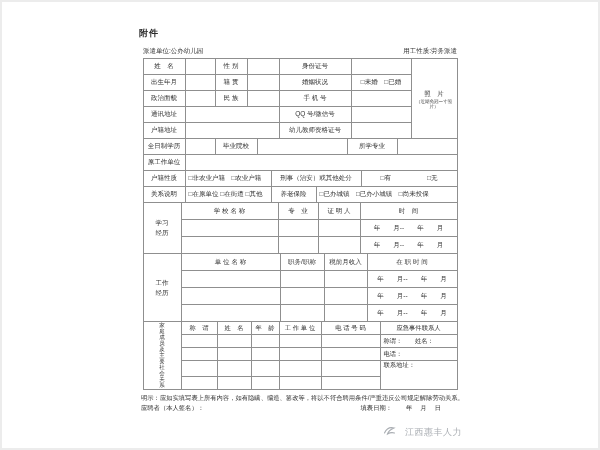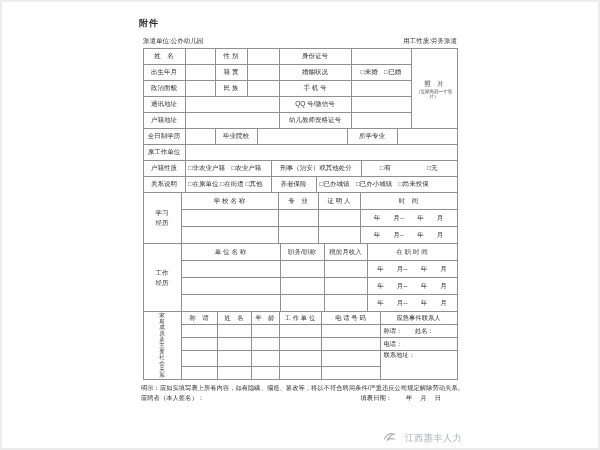--- a/index.html
+++ b/index.html
@@ -6,21 +6,21 @@
   html,body { width:600px; height:450px; }
   body {
     font-family:"Liberation Sans", sans-serif;
     background:#ffffff; color:#2b2b2b;
     -webkit-font-smoothing:antialiased;
   }
   .canvas {
     position:relative; width:600px; height:450px;
     background:#ffffff; border:2px solid #ececec; overflow:hidden;
   }
-  .page { width:334px; margin:0 auto; padding-top:15px; }
+  .page { width:334px; margin:10px auto; padding-top:15px; }
   .attachment { font-size:9px; font-weight:bold; margin-left:6px; letter-spacing:1px; }
   .title { text-align:center; font-size:12.5px; font-weight:bold; margin-top:7px; letter-spacing:0.5px; white-space:nowrap; }
   .subhead { display:flex; justify-content:space-between; font-size:6.5px; margin-top:7px; margin-bottom:2px; padding:0 10px; color:#333; }
 
   table { border-collapse:collapse; table-layout:fixed; width:314px; margin:0 auto; background:#fff; }
   table.stack { margin-top:-1px; }
   td {
     border:1px solid #8f8f8f; font-size:6.5px; text-align:center;
     vertical-align:middle; height:16px; padding:0 1px;
     overflow:hidden; white-space:nowrap; color:#333;
@@ -35,21 +35,21 @@
 
   .photo-cell { white-space:normal; line-height:1.7; }
   .photo-note { display:block; font-size:4.5px; color:#444; line-height:1.2; }
 
   .yesno { display:flex; justify-content:space-around; align-items:center; }
 
   .footer-note { width:318px; margin:3px auto 0; font-size:6.3px; line-height:1.5; color:#333; white-space:nowrap; }
   .sign-row { width:318px; margin:2px auto 0; font-size:6.3px; display:flex; justify-content:space-between; }
   .sign-right { display:flex; gap:14px; padding-right:18px; }
 
-  .logo { position:absolute; right:136px; bottom:1px; display:flex; align-items:center; gap:9px; color:#a9adb2; }
+  .logo { position:absolute; right:136px; bottom:7px; display:flex; align-items:center; gap:9px; color:#a9adb2; }
   .logo-text { font-size:9px; letter-spacing:0.5px; }
 </style>
 </head>
 <body>
 
 <div class="canvas">
   <div class="page">
 
     <div class="attachment">附件</div>
 

